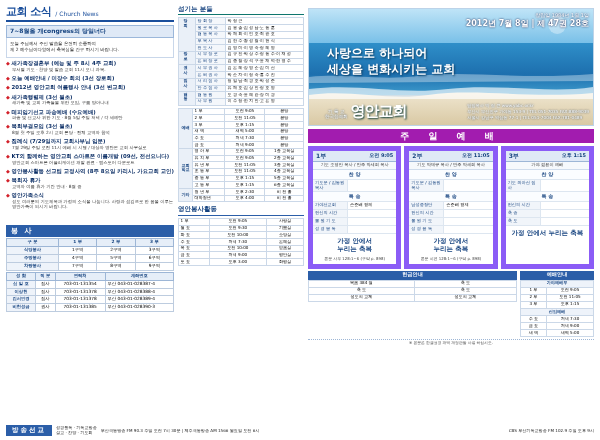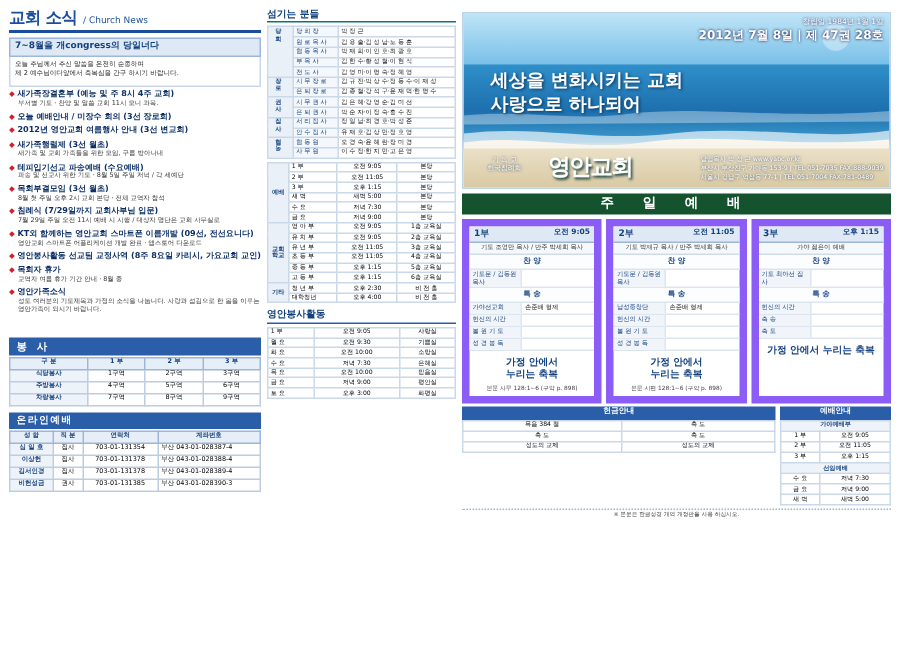--- a/index.html
+++ b/index.html
@@ -51,26 +51,26 @@
   .w-tbl td.c{text-align:center;}
 
   
   .col-right{position:absolute;left:308px;top:8px;width:286px;height:428px;}
   .banner{position:relative;height:116px;overflow:hidden;border:1px solid #bcd3e8;
     background:linear-gradient(180deg,#9fd2ef 0%,#6fb8e4 32%,#2f86c4 55%,#1d6ba8 70%,#f0e6cf 80%,#e6d8ba 100%);}
   .banner .sea{position:absolute;left:0;top:0;width:100%;height:100%;}
   .b-date{position:absolute;right:4px;top:4px;text-align:right;color:#fff;font-size:5px;text-shadow:0 0 2px #003;}
   .b-date .big{font-size:8px;font-weight:bold;}
   .b-slogan{position:absolute;left:18px;top:36px;color:#fff;font-size:12px;font-weight:bold;line-height:1.35;text-shadow:1px 1px 2px #0a3a5e;}
-  .b-logo{position:absolute;left:16px;bottom:5px;display:flex;align-items:center;gap:18px;color:#fff;}
+  .b-logo{position:absolute;left:16px;bottom:5px;display:flex;align-items:flex-end;gap:3px;color:#fff;}
   .b-logo .mark{font-size:4.5px;line-height:1.1;text-align:center;text-shadow:0 0 2px #024;}
   .b-logo .nm{font-size:15px;font-weight:bold;text-shadow:1px 1px 2px #033;letter-spacing:-1px;}
   .b-contact{position:absolute;right:4px;bottom:4px;color:#fff;font-size:4.2px;text-align:left;line-height:1.4;text-shadow:0 0 2px #024;}
 
-  .bluebar{margin-top:3px;background:#14532d;color:#fff;text-align:center;font-size:9px;font-weight:bold;padding:2px 0;letter-spacing:8px;}
+  .bluebar{margin-top:3px;background:#a21caf;color:#fff;text-align:center;font-size:9px;font-weight:bold;padding:2px 0;letter-spacing:8px;}
 
   .svc-wrap{display:flex;gap:3px;margin-top:3px;}
   .svc-col{flex:1;border:5px solid #8b5cf6;}
   .svc-top{background:#dfe9f6;border-bottom:1px solid #9db6d6;padding:1.5px 3px;font-size:5px;font-weight:bold;color:#14427f;display:flex;justify-content:space-between;}
   .svc-top .t{font-size:6px;}
   .svc-title{text-align:center;font-size:4.2px;color:#333;padding:1px 2px;border-bottom:1px solid #cfdcec;background:#f6f9fc;}
   .svc-row{display:flex;border-bottom:1px solid #dde6f0;font-size:4.2px;}
   .svc-row .k{width:30px;background:#f1f5fa;color:#14427f;padding:1px 2px;border-right:1px solid #dde6f0;}
   .svc-row .v{flex:1;padding:1px 2px;color:#111;}
   .svc-center{text-align:center;font-size:5px;font-weight:bold;color:#14427f;padding:1.5px 0;border-bottom:1px solid #dde6f0;background:#fbfdff;}
@@ -180,21 +180,20 @@
       </tr>
       <tr>
         <td class="rowhead">차량봉사</td>
         <td>7구역</td>
         <td>8구역</td>
         <td>9구역</td>
       </tr>
     </tbody>
       </table>
 
-    <div class="bank-head">온라인예배</div>
     <table class="tbl">
       <tbody>
           <tr>
         <th>성 함</th>
         <th>직 분</th>
         <th>연락처</th>
         <th>계좌번호</th>
       </tr>
       <tr>
         <td class="rowhead">심 일 호</td>
@@ -438,22 +437,22 @@
         <path d="M0,86 C40,80 80,92 120,86 C170,79 220,90 286,84 L286,116 L0,116 Z" fill="url(#sand)"></path>
         <path d="M0,80 C50,74 90,86 140,80 C190,74 240,85 286,78 L286,90 L0,90 Z" fill="#ffffff" opacity="0.65"></path>
         <path d="M0,68 C40,64 70,72 110,67 C160,61 210,71 286,65 L286,72 L0,74 Z" fill="#ffffff" opacity="0.35"></path>
         <circle cx="250" cy="16" r="9" fill="#ffffff" opacity="0.35"></circle>
       </svg>
       <div class="b-date">
         <div>창립일 1984년 1월 1일</div>
         <div class="big">2012년 7월 8일 | 제 47권 28호</div>
       </div>
       <div class="b-slogan">
+        <div>사랑으로 하나되어</div>
         <div>세상을 변화시키는 교회</div>
-        <div>사랑으로 하나되어</div>
       </div>
       <div class="b-logo">
         <div class="mark">
           <div>기 독 교</div>
           <div>한국침례회</div>
         </div>
         <div class="nm">영안교회</div>
       </div>
       <div class="b-contact">
         <div>담임목사 박 정 근  www.yabc.or.kr</div>
@@ -623,14 +622,23 @@
             <td class="c">새벽 5:00</td>
           </tr>
         </tbody>
           </table>
       </div>
     </div>
 
     <div class="foot-note">※ 본문은 한글성경 개역 개정판을 사용 하십시오.</div>
   </div>
 
+  <div class="bottom-bar">
+    <div class="bb-blue">방송선교</div>
+    <div class="bb-text">
+      <div>성경통독 · 기독교방송</div>
+      <div>설교 · 찬양 · 기도회</div>
+    </div>
+    <div class="bb-text">부산극동방송 FM 90.3 주일 오전 7시 30분 | 제주극동방송 AM 1566 월요일 오전 6시</div>
+    <div class="bb-right">CBS 부산기독교방송 FM 102.9 주일 오후 9시</div>
+  </div>
 
 </div>
 
 </body></html>

